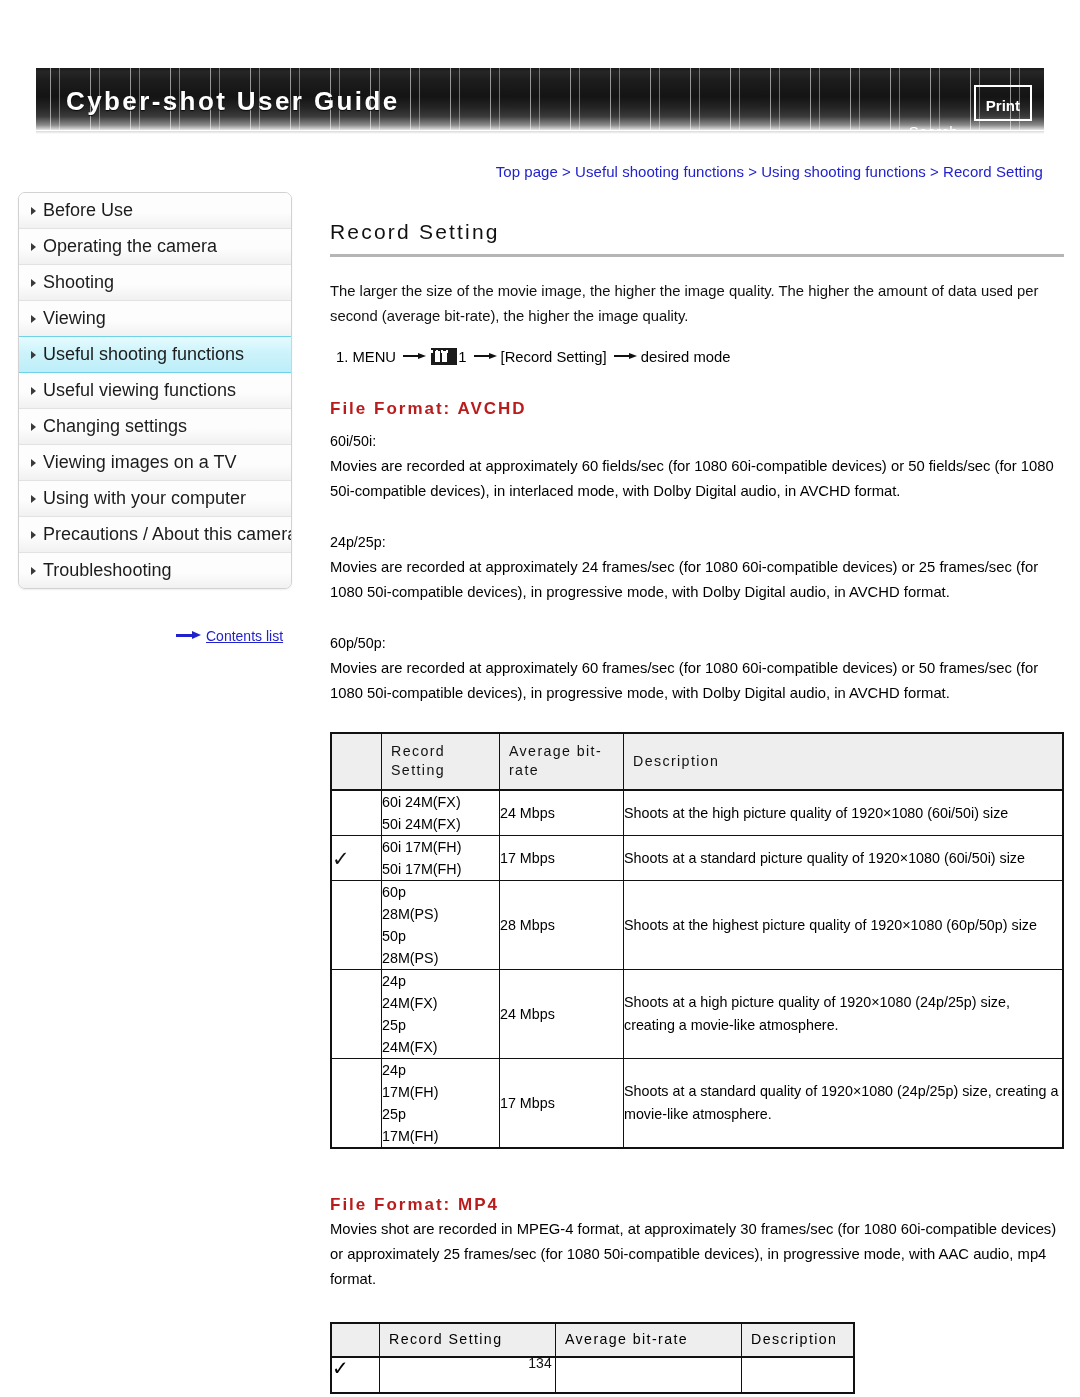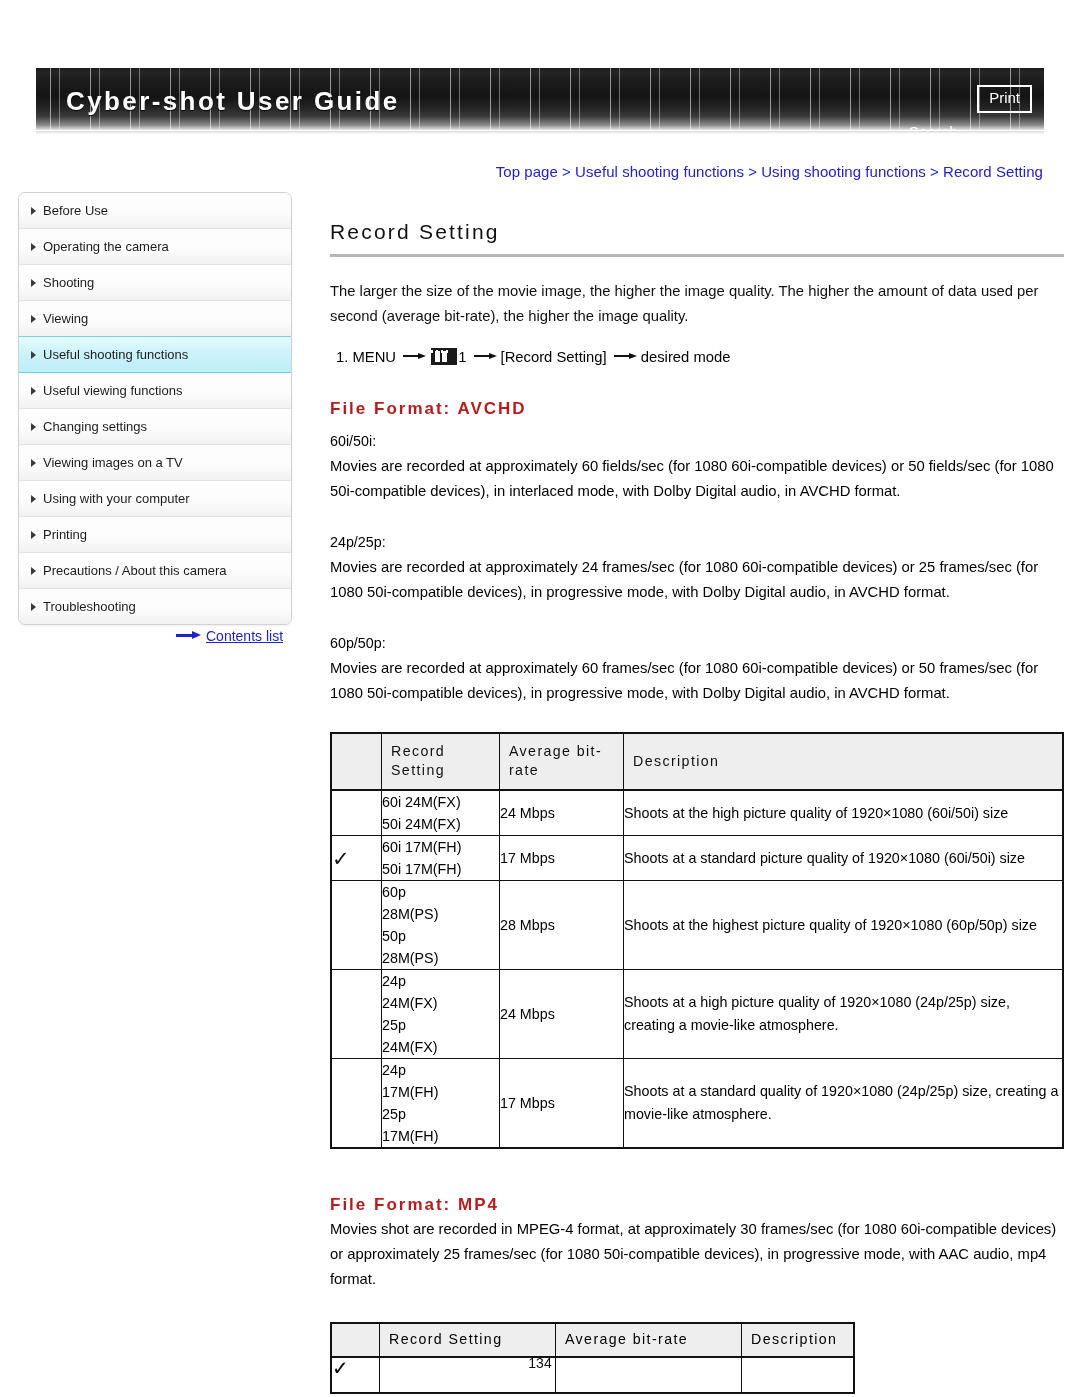--- a/index.html
+++ b/index.html
@@ -77,23 +77,24 @@
     white-space: nowrap;
     margin-top: 32px;
   }
   .header-print {
     position: absolute;
     right: 12px;
     top: 17px;
     font-size: 15px;
     color: #ffffff;
     border: 2px solid #ffffff;
-    padding: 3px 10px 4px 10px;
+    padding: 11px 10px 4px 10px;
     line-height: 1.1;
     white-space: nowrap;
+    font-weight: bold;
   }
 
   
   .breadcrumb {
     position: absolute;
     right: 37px;
     top: 163px;
     font-size: 15px;
     color: #2222cc;
     white-space: nowrap;
@@ -111,21 +112,21 @@
     border: 1px solid #d2d2d2;
     border-radius: 7px;
     box-shadow: 0 1px 2px rgba(0,0,0,0.07);
     overflow: hidden;
   }
   .side-item {
     position: relative;
     height: 35px;
     line-height: 35px;
     padding-left: 24px;
-    font-size: 13px;
+    font-size: 18px;
     color: #1c1c1c;
     border-bottom: 1px solid #e2e2e2;
     background: linear-gradient(to bottom, #fdfdfd 0%, #fdfdfd 55%, #f1f1f1 100%);
     white-space: nowrap;
   }
   .side-item:last-child { border-bottom: none; }
   .side-item .bullet {
     position: absolute;
     left: 12px;
     top: 50%;
@@ -419,24 +420,20 @@
   <div class="side-item">
     <span class="bullet"></span>
     <span>Viewing images on a TV</span>
   </div>
   <div class="side-item">
     <span class="bullet"></span>
     <span>Using with your computer</span>
   </div>
   <div class="side-item">
     <span class="bullet"></span>
-    <span>Printing</span>
-  </div>
-  <div class="side-item">
-    <span class="bullet"></span>
     <span>Precautions / About this camera</span>
   </div>
   <div class="side-item">
     <span class="bullet"></span>
     <span>Troubleshooting</span>
   </div>
 </nav>
 
 <a class="contents-link" href="#">
   <span class="contents-arrow"></span><span>Contents list</span>

